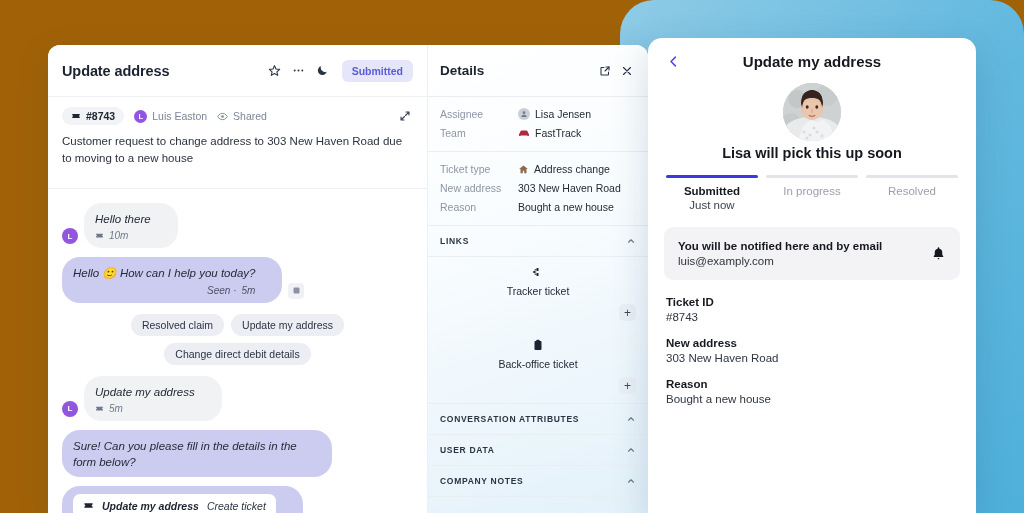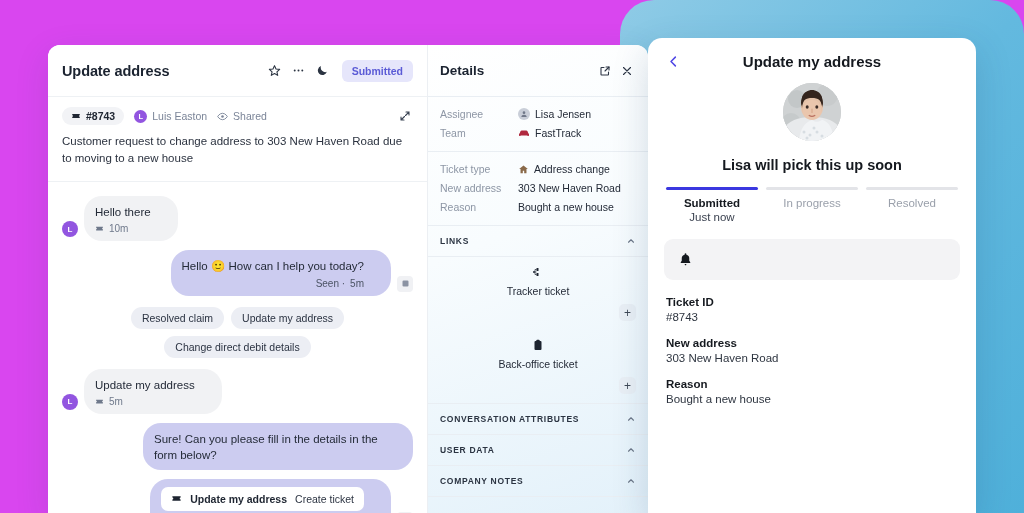--- a/index.html
+++ b/index.html
@@ -10,21 +10,21 @@
     overflow: hidden;
     font-family: "Liberation Sans", sans-serif;
     -webkit-font-smoothing: antialiased;
   }
 
   
   #stage {
     position: relative;
     width: 1024px;
     height: 513px;
-    background: #d946ef;
+    background: #a16207;
     overflow: hidden;
   }
 
   
   #bezel {
     position: absolute;
     left: 620px;
     top: 0;
     width: 404px;
     height: 513px;
@@ -128,55 +128,56 @@
     display: flex; align-items: center; justify-content: center;
   }
   .expand-btn {
     margin-left: auto;
     color: #3b4454;
     font-size: 12px;
     cursor: pointer;
     padding: 2px;
   }
   .conv-summary {
-    padding: 2px 14px 15px 14px;
+    padding: 2px 14px 22px 14px;
     font-size: 11.5px;
     line-height: 1.45;
     color: #2c3340;
     border-bottom: 1px solid #eef1f4;
   }
 
   
   .messages {
     flex: 1;
     padding: 14px 14px 8px 14px;
     display: flex;
     flex-direction: column;
     gap: 9px;
     overflow: hidden;
   }
   .row { display: flex; align-items: flex-end; gap: 6px; }
-  .row.out { justify-content: flex-end; }
+  .row.out { }
 
   .msg-avatar {
     width: 16px; height: 16px;
     border-radius: 50%;
     background: #9255e0;
     color: #fff;
     font-size: 8px;
     font-weight: 700;
     display: flex; align-items: center; justify-content: center;
     flex: none;
     margin-bottom: 4px;
   }
 
   .bubble {
     border-radius: 18px;
     padding: 8px 27px 7px 11px;
     max-width: 270px;
+    font-style: italic;
   }
   .bubble.in { background: #f1f2f4; }
   .bubble.out { background: #ccccf0; }
   .bubble-text {
     font-size: 11.5px;
     color: #242b38;
     line-height: 1.4;
   }
   .bubble-foot {
     display: flex;
@@ -363,21 +364,21 @@
     border-radius: 50%;
     overflow: hidden;
     background: #c6c9cb;
   }
 
   .w-headline {
     text-align: center;
     font-size: 14.5px;
     font-weight: 700;
     color: #15191f;
-    margin-top: 16px;
+    margin-top: 4px;
   }
 
   .stepper {
     display: flex;
     gap: 8px;
     padding: 0 18px;
     margin-top: 14px;
   }
   .step { flex: 1; }
   .step-bar {
@@ -751,20 +752,24 @@
         <div class="step-bar"></div>
         <div class="step-label">In progress</div>
       </div>
       <div class="step">
         <div class="step-bar"></div>
         <div class="step-label">Resolved</div>
       </div>
     </div>
 
     <div class="notify-box">
+      <div class="notify-text">
+        <div class="notify-title">You will be notified here and by email</div>
+        <div class="notify-email">luis@examply.com</div>
+      </div>
       <div class="bell">
         <svg width="15" height="15" viewBox="0 0 24 24" fill="currentColor">
           <path d="M12 2a1.4 1.4 0 0 1 1.4 1.4v.8A6 6 0 0 1 18 10v4l1.6 2.4a.8.8 0 0 1-.66 1.24H5.06a.8.8 0 0 1-.66-1.24L6 14v-4a6 6 0 0 1 4.6-5.8v-.8A1.4 1.4 0 0 1 12 2z"></path>
           <rect x="10.6" y="19" width="2.8" height="2" rx="1"></rect>
         </svg>
       </div>
     </div>
 
     <div class="field-list">
       <div class="field">

